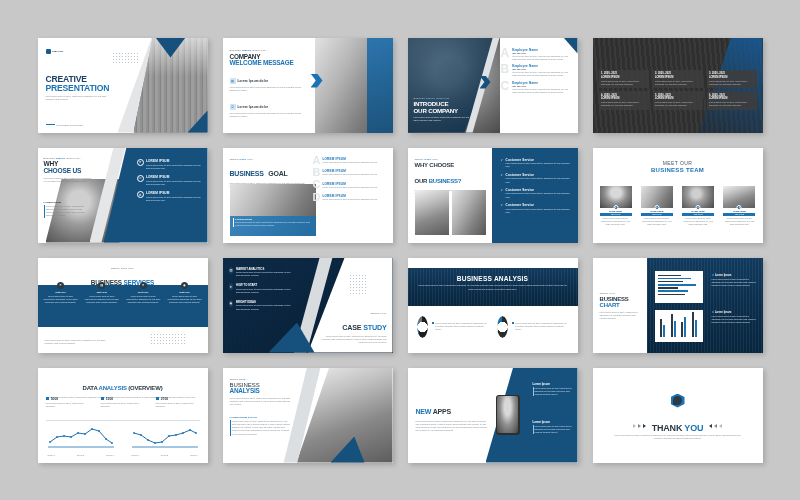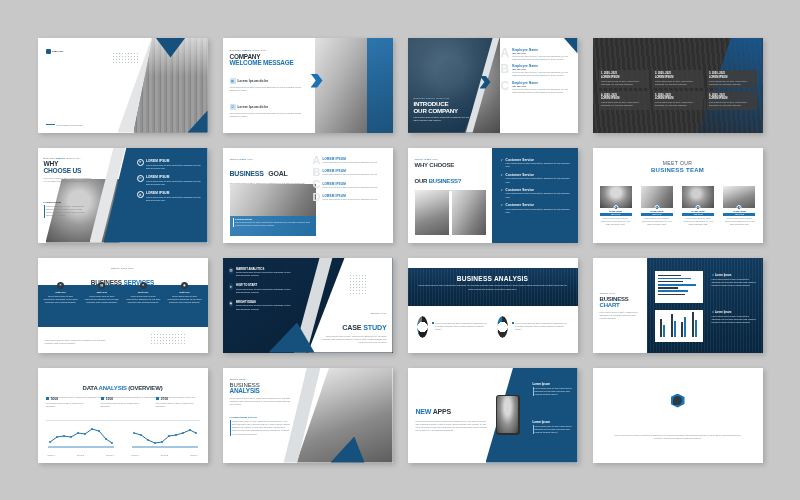--- a/index.html
+++ b/index.html
@@ -275,20 +275,25 @@
   <div class="slide">
     <div class="s1-tri-grey"></div>
     <div class="s1-photo photo-city"></div>
     <div class="s1-tri-blue"></div>
     <div class="s1-tri-blue2"></div>
     <div style="position:absolute;left:8px;top:11px;" class="logo-wrap">
       <span class="logo-dot"></span>
       <span class="logo-txt">Logo Here</span>
     </div>
     <div class="dotgrid" style="position:absolute;left:74px;top:14px;width:28px;height:12px;"></div>
+    <div style="position:absolute;left:8px;top:37px;">
+      <div class="h-big txt-dark" style="font-size:8.6px;color:#1d3f66;">CREATIVE</div>
+      <div class="h-big" style="font-size:8.6px;color:#1a73b5;">PRESENTATION</div>
+      <div class="lorem" style="width:62px;margin-top:2.5px;">Lorem ipsum dolor sit amet, consectetuer adipiscing elit, sed diam nonummy nibh euismod.</div>
+    </div>
     <div style="position:absolute;left:8px;bottom:7px;display:flex;align-items:center;gap:2px;">
       <span class="accent-bar"></span>
       <span style="font-size:2.2px;color:#6b7680;">Lorem ipsum dolor sit amet</span>
     </div>
   </div>
 
   <div class="slide">
     <div class="s2-photo photo-office"></div>
     <div style="position:absolute;right:0;top:0;width:26px;height:95px;background:linear-gradient(180deg,#1f6fae,#14527f);opacity:.9;"></div>
     <div class="s2-arrow"></div>
@@ -865,16 +870,31 @@
     </div>
   </div>
 
   <div class="slide">
     <div style="position:absolute;left:0;right:0;top:26px;display:flex;justify-content:center;">
       <div style="position:relative;width:14px;height:14px;">
         <div style="position:absolute;inset:0;background:#1a73b5;clip-path:polygon(50% 0,100% 25%,100% 75%,50% 100%,0 75%,0 25%);"></div>
         <div style="position:absolute;inset:2.4px;background:#2b3a45;border-radius:50% 50% 50% 0;"></div>
       </div>
     </div>
+    <div style="position:absolute;left:0;right:0;top:49px;display:flex;align-items:center;justify-content:center;gap:6px;">
+      <div class="ty-arrows">
+        <span class="ar-r" style="opacity:.35"></span>
+          <span class="ar-r" style="opacity:.6"></span>
+          <span class="ar-r"></span>
+      </div>
+      <div>
+        <span class="h-big" style="font-size:9px;color:#2b3a45;">THANK </span><span class="h-big" style="font-size:9px;color:#1a73b5;">YOU</span>
+      </div>
+      <div class="ty-arrows">
+        <span class="ar-l"></span>
+          <span class="ar-l" style="opacity:.6"></span>
+          <span class="ar-l" style="opacity:.35"></span>
+      </div>
+    </div>
     <div class="lorem" style="position:absolute;left:18px;right:18px;top:66px;text-align:center;">Lorem ipsum dolor sit amet, consectetuer adipiscing elit, sed diam nonummy nibh euismod tincidunt ut laoreet dolore magna aliquam erat volutpat ut wisi enim ad minim veniam quis nostrud.</div>
   </div>
 
 </div>
 
 </body></html>

